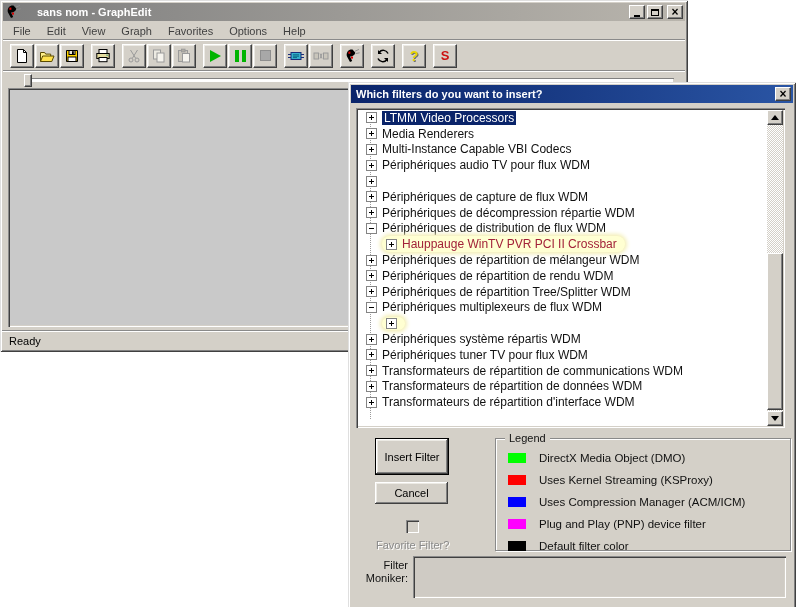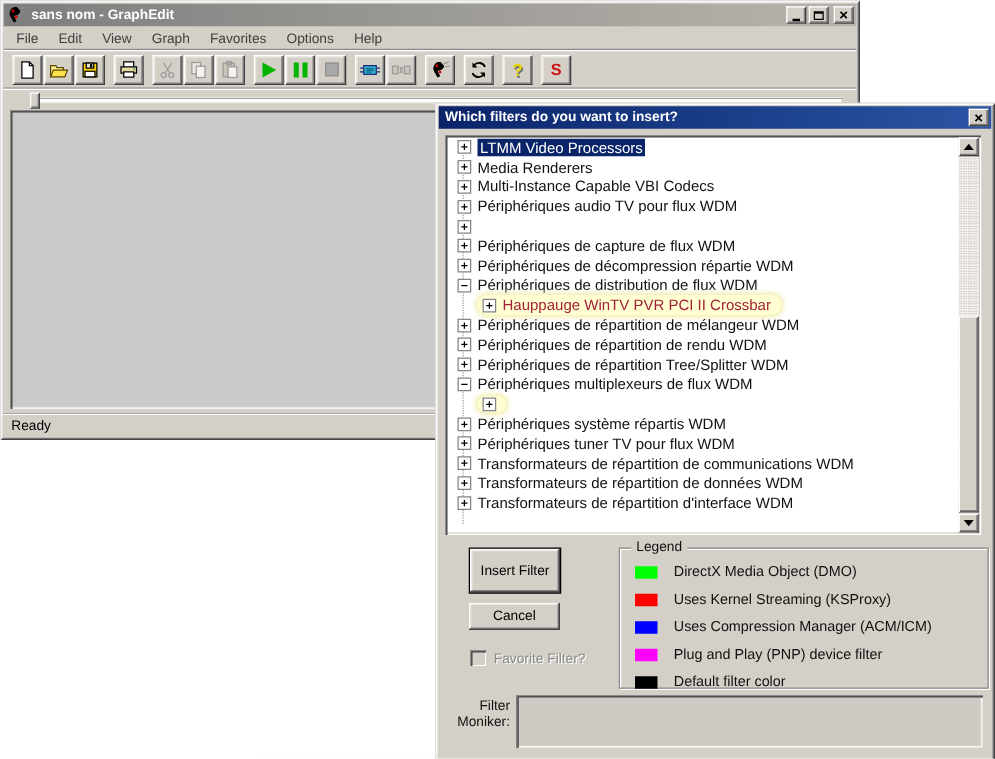--- a/index.html
+++ b/index.html
@@ -4,21 +4,21 @@
 <style>
   html,body{margin:0;padding:0;background:#fff;}
   *{box-sizing:border-box;font-family:"Liberation Sans",sans-serif;}
   #stage{position:relative;width:796px;height:607px;overflow:hidden;background:#fff;}
 
   
   #gewin{position:absolute;left:0;top:0;width:688px;height:352px;background:#d4d0c8;
     box-shadow:inset 1px 1px 0 #dfdfdf,inset -1px -1px 0 #404040,inset 2px 2px 0 #fff,inset -2px -2px 0 #808080;}
   .gtitle{position:absolute;left:3px;top:3px;right:3px;height:18px;
     background:linear-gradient(to right,#7e7e7e,#b9b5ad);
-    display:flex;align-items:center;gap:4px;padding:0 2px;color:#fff;font-weight:bold;font-size:11px;}
+    display:flex;align-items:center;gap:16px;padding:0 2px;color:#fff;font-weight:bold;font-size:11px;}
   .appicon{width:16px;height:16px;display:flex;align-items:center;justify-content:center;}
   .wbtns{margin-left:auto;display:flex;align-items:center;}
   .wbtn{width:16px;height:14px;background:#d4d0c8;border:1px solid;border-color:#fff #404040 #404040 #fff;
     box-shadow:inset -1px -1px 0 #808080;display:flex;align-items:center;justify-content:center;margin-left:2px;color:#000;}
   .g-min{width:6px;height:2px;background:#000;margin-top:7px;}
   .g-max{width:8px;height:7px;border:1px solid #000;border-top-width:2px;}
   .g-x{font-size:12px;font-weight:bold;line-height:10px;}
   #menubar{position:absolute;left:3px;top:22px;right:3px;height:17px;display:flex;align-items:center;padding-left:2px;}
   .mitem{font-size:11px;color:#3f3f3f;padding:0 8px;}
   .hline{position:absolute;left:3px;right:3px;height:2px;border-top:1px solid #8a8a8a;border-bottom:1px solid #fff;}
@@ -74,21 +74,21 @@
   .sb-up{top:0;} .sb-down{bottom:0;}
   .tri-up{width:0;height:0;border-left:4px solid transparent;border-right:4px solid transparent;border-bottom:5px solid #000;}
   .tri-down{width:0;height:0;border-left:4px solid transparent;border-right:4px solid transparent;border-top:5px solid #000;}
   .sb-thumb{position:absolute;left:0;top:143px;width:16px;height:157px;background:#d4d0c8;border:1px solid;
     border-color:#fff #404040 #404040 #fff;box-shadow:inset -1px -1px 0 #808080;}
 
   .btn{background:#d4d0c8;font-size:11px;color:#000;display:flex;align-items:center;justify-content:center;
     box-shadow:inset -1px -1px 0 #404040,inset 1px 1px 0 #fff,inset -2px -2px 0 #808080,inset 2px 2px 0 #eceae4;}
   #insertBtn{position:absolute;left:27px;top:356px;width:74px;height:37px;border:1px solid #000;}
   #cancelBtn{position:absolute;left:27px;top:400px;width:73px;height:22px;}
-  .cbrow{position:absolute;left:28px;top:438px;display:flex;align-items:center;gap:6px;}
+  .cbrow{position:absolute;left:28px;top:438px;display:flex;align-items:center;gap:6px;flex-direction:column;}
   .cbox{width:13px;height:13px;background:#d4d0c8;
     box-shadow:inset 1px 1px 0 #8a8a8a,inset 2px 2px 0 #404040,inset -1px -1px 0 #fff,inset -2px -2px 0 #d4d0c8;}
   .cblabel{font-size:11px;color:#8a8a8a;text-shadow:1px 1px 0 #fff;}
 
   #legend{position:absolute;left:147px;top:356px;width:296px;height:113px;border:1px solid #8a8a8a;
     box-shadow:inset 1px 1px 0 #fff,1px 1px 0 #fff;}
   .ltitle{position:absolute;top:-7px;left:9px;background:#d4d0c8;padding:0 4px;font-size:11px;color:#111;}
   #legendItems{position:absolute;left:12px;top:13px;display:flex;flex-direction:column;gap:11px;}
   .lrow{display:flex;align-items:center;gap:13px;height:11px;}
   .sw{width:18px;height:10px;display:block;}

